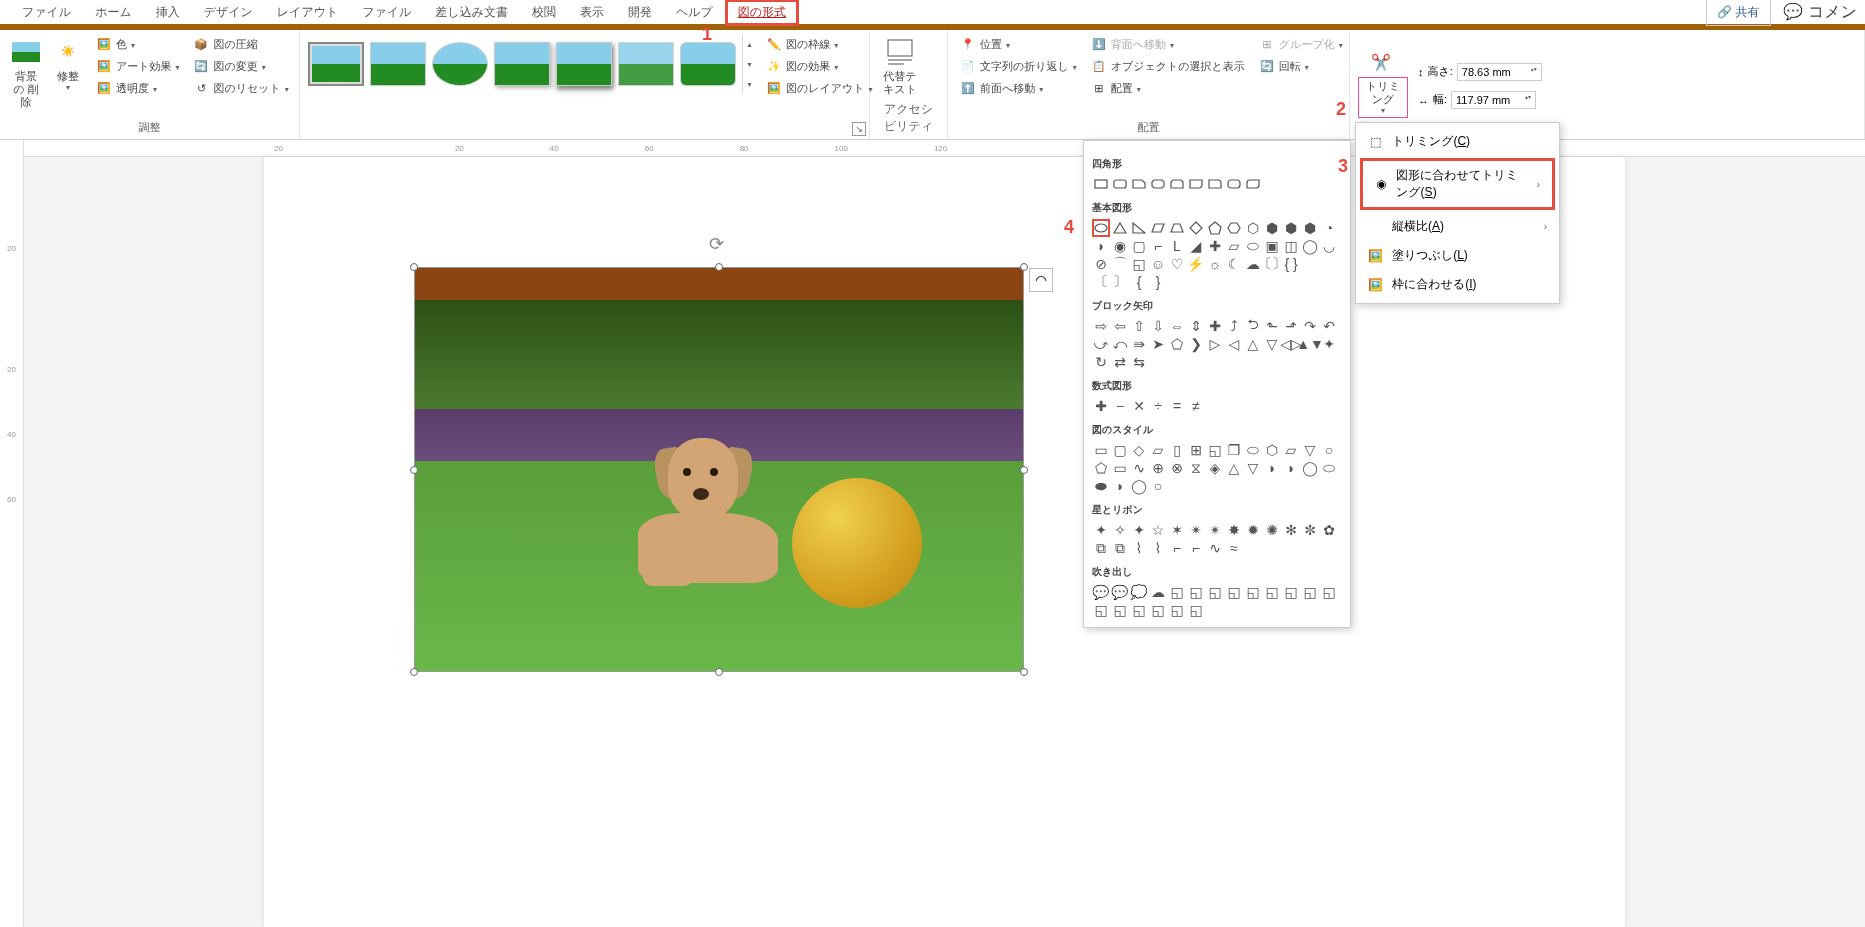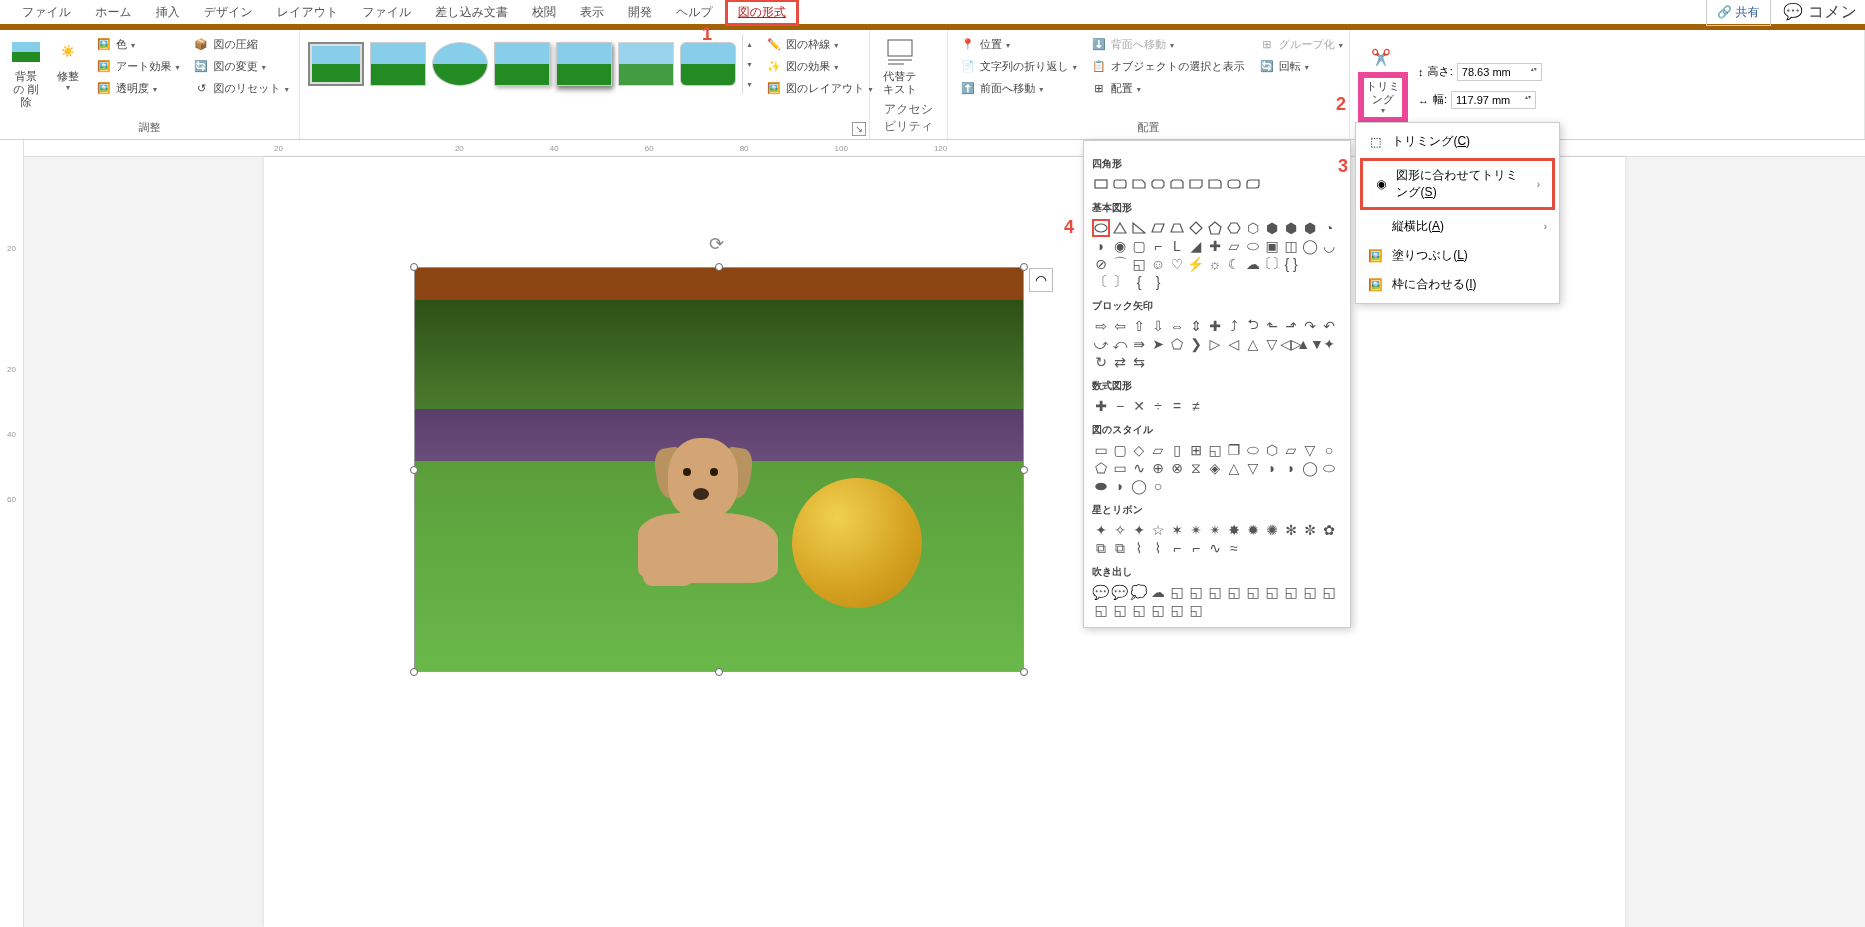--- a/index.html
+++ b/index.html
@@ -32,21 +32,21 @@
 
 .style-gallery { display: flex; gap: 6px; align-items: center; }
 .style-thumb { width: 56px; height: 44px; border: 1px solid #ccc; background: linear-gradient(to bottom, #87ceeb 50%, #228b22 50%); position: relative; cursor: pointer; }
 .style-thumb.shadow { box-shadow: 2px 2px 4px rgba(0,0,0,0.3); }
 .style-thumb.oval { border-radius: 50%; }
 .style-thumb.hi { border: 2px solid #888; box-shadow: 0 0 0 2px #ddd inset; }
 .gallery-more { width: 14px; height: 60px; border-left: 1px solid #ddd; display: flex; flex-direction: column; justify-content: space-around; }
 .gallery-more span { font-size: 8px; text-align: center; color: #666; cursor: pointer; }
 
 
-.crop-box { border: 6px solid #ec4899; padding: 2px; }
+.crop-box { border: 1px solid #ec4899; padding: 2px; }
 
 
 .size-row { display: flex; align-items: center; font-size: 11px; gap: 4px; }
 .size-input { width: 85px; border: 1px solid #ccc; font-size: 11px; padding: 2px 4px; display: flex; justify-content: space-between; }
 .spinner { display: flex; flex-direction: column; font-size: 6px; line-height: 6px; color: #666; }
 
 
 .marker { position: absolute; color: #e74c3c; font-weight: bold; font-size: 18px; z-index: 100; }
 
 

